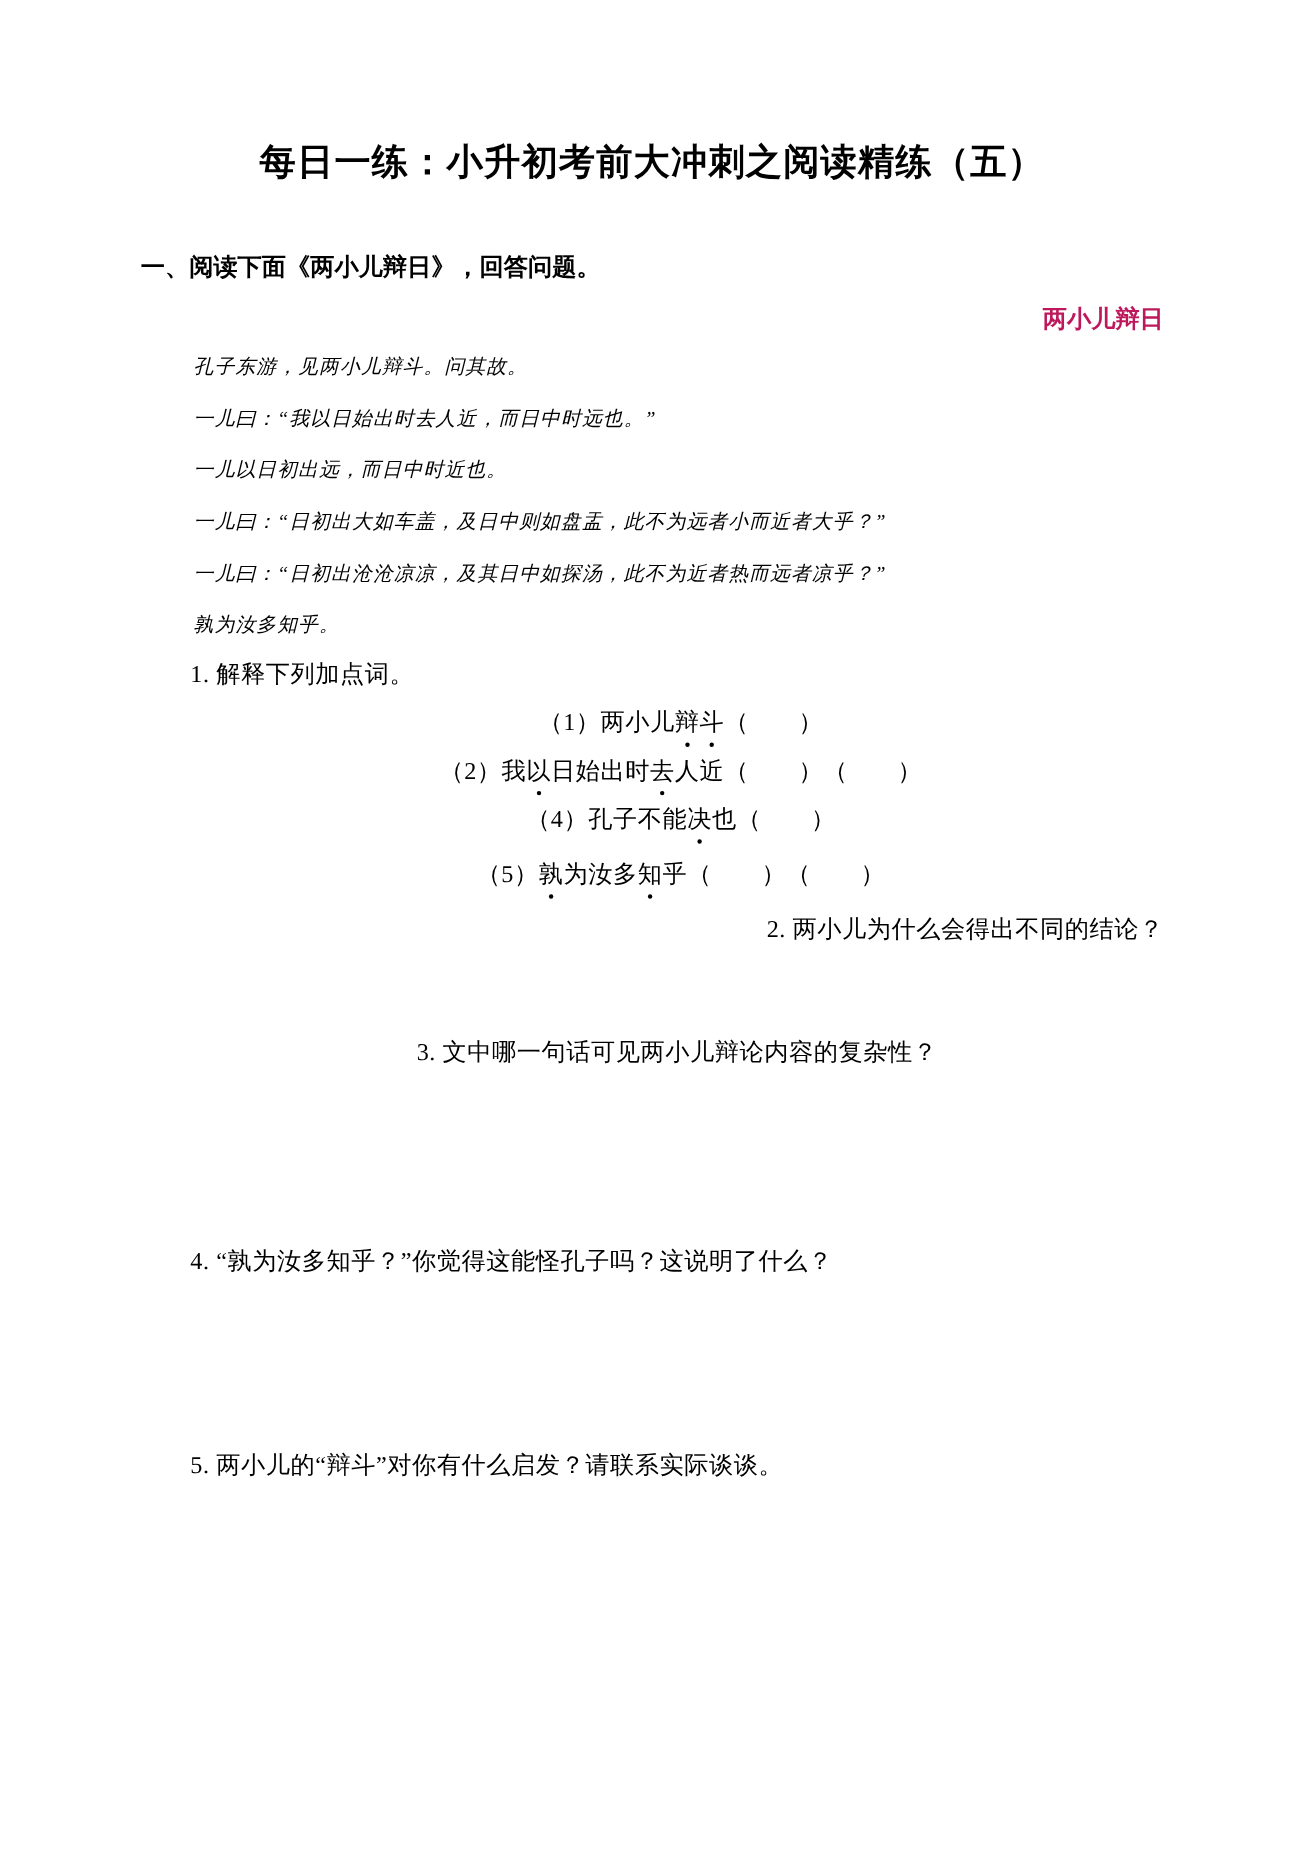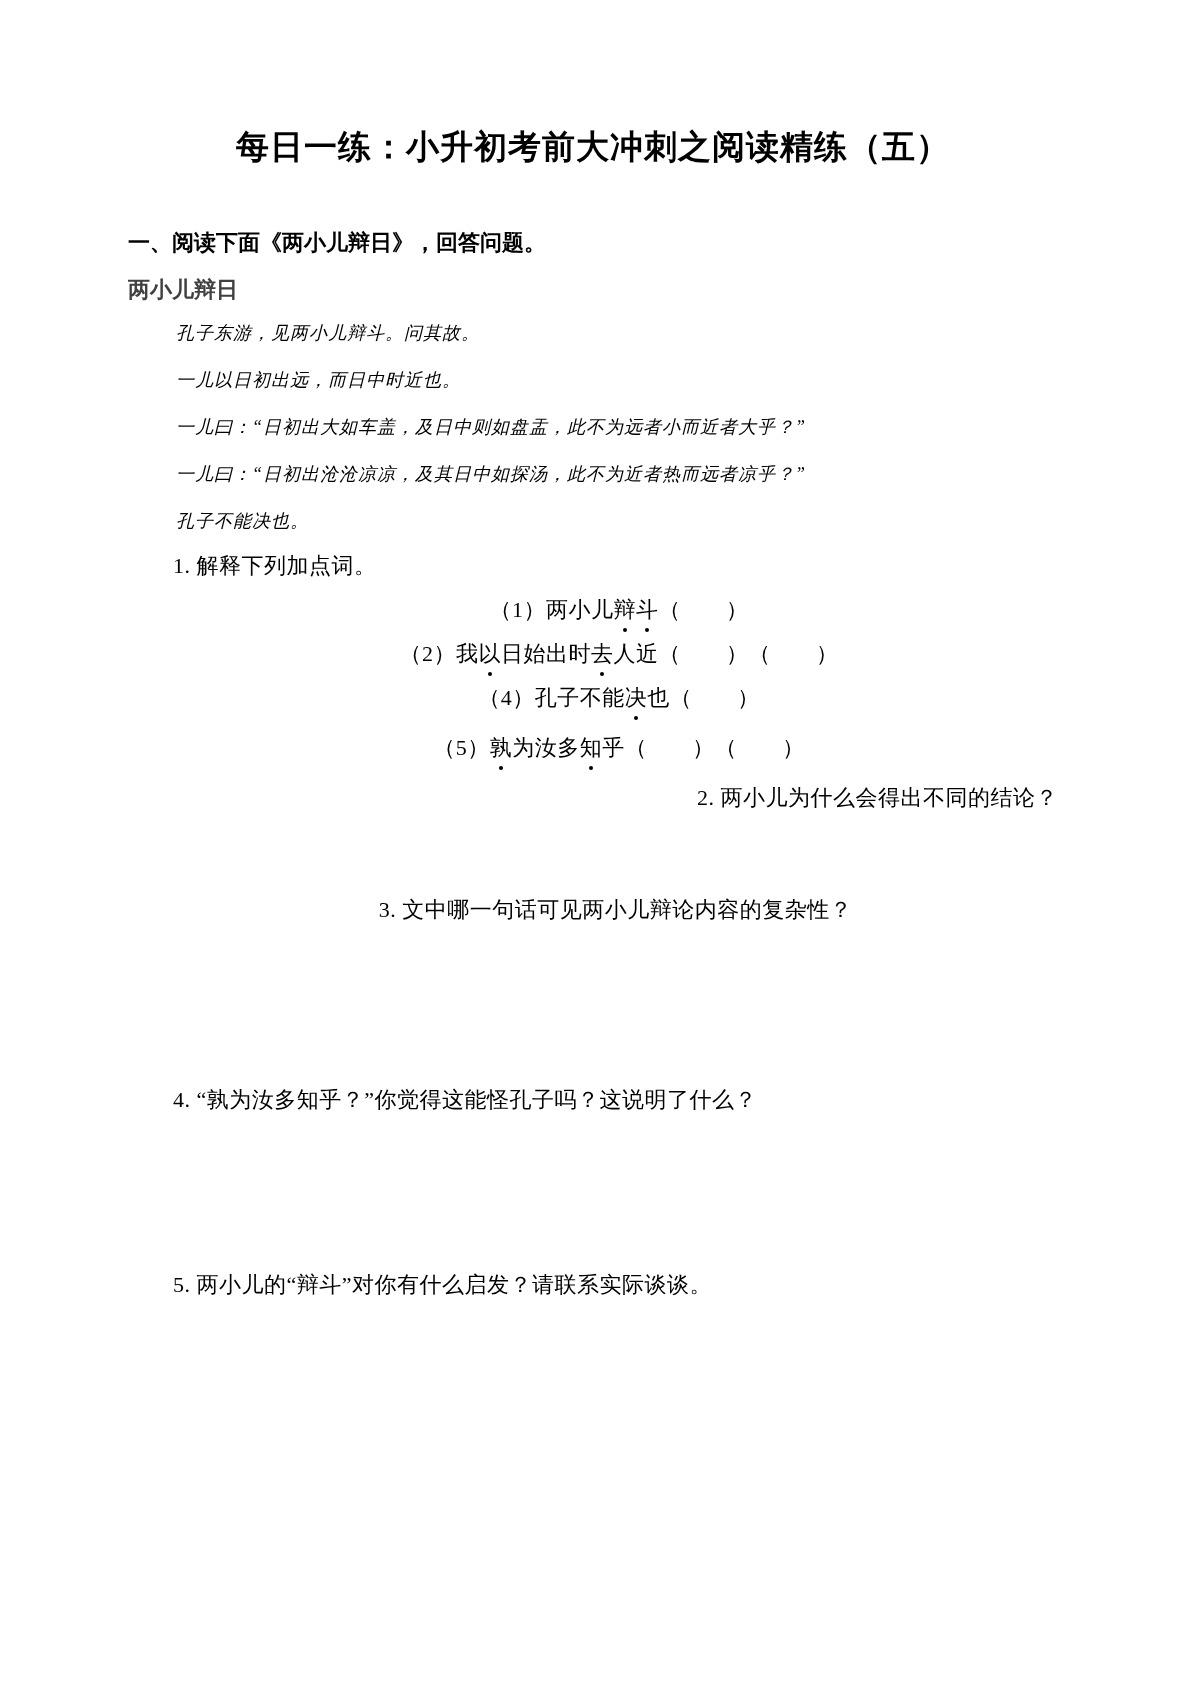--- a/index.html
+++ b/index.html
@@ -31,22 +31,22 @@
     font-size: 22px;
     line-height: 32px;
     color: #000000;
   }
   .passage-title {
     margin: 15px 0 0 0;
     font-family: "Liberation Sans", sans-serif;
     font-weight: bold;
     font-size: 22px;
     line-height: 32px;
-    text-align: left;
-    color: #404040;
+    text-align: right;
+    color: #be185d;
   }
   .passage-line {
     margin: 15px 0 0 48px;
     font-family: "Liberation Serif", serif;
     font-style: italic;            
     font-size: 18px;
     line-height: 32px;
     color: #000000;
     letter-spacing: 1px;
   }
@@ -85,24 +85,25 @@
 
 <div class="page">
 
   <h1 class="doc-title">每日一练：小升初考前大冲刺之阅读精练（五）</h1>
 
   <h2 class="section-heading">一、阅读下面《两小儿辩日》，回答问题。</h2>
 
   <h3 class="passage-title">两小儿辩日</h3>
 
   <p class="passage-line first">孔子东游，见两小儿辩斗。问其故。</p>
+  <p class="passage-line">一儿曰：“我以日始出时去人近，而日中时远也。”</p>
   <p class="passage-line">一儿以日初出远，而日中时近也。</p>
   <p class="passage-line">一儿曰：“日初出大如车盖，及日中则如盘盂，此不为远者小而近者大乎？”</p>
   <p class="passage-line">一儿曰：“日初出沧沧凉凉，及其日中如探汤，此不为近者热而远者凉乎？”</p>
-  <p class="passage-line">孔子不能决也。</p>
+  <p class="passage-line">孰为汝多知乎。</p>
 
   <p class="q q1-label">1. 解释下列加点词。</p>
 
   <p class="q sub-item i1">（1）两小儿<span class="em-dot">辩</span><span class="em-dot">斗</span>（　　）</p>
   <p class="q sub-item i2">（2）我<span class="em-dot">以</span>日始出时<span class="em-dot">去</span>人近（　　）（　　）</p>
   <p class="q sub-item i4">（4）孔子不能<span class="em-dot">决</span>也（　　）</p>
   <p class="q sub-item i5">（5）<span class="em-dot">孰</span>为汝多<span class="em-dot">知</span>乎（　　）（　　）</p>
 
   <p class="q q2">2. 两小儿为什么会得出不同的结论？</p>
   <p class="q q3">3. 文中哪一句话可见两小儿辩论内容的复杂性？</p>

